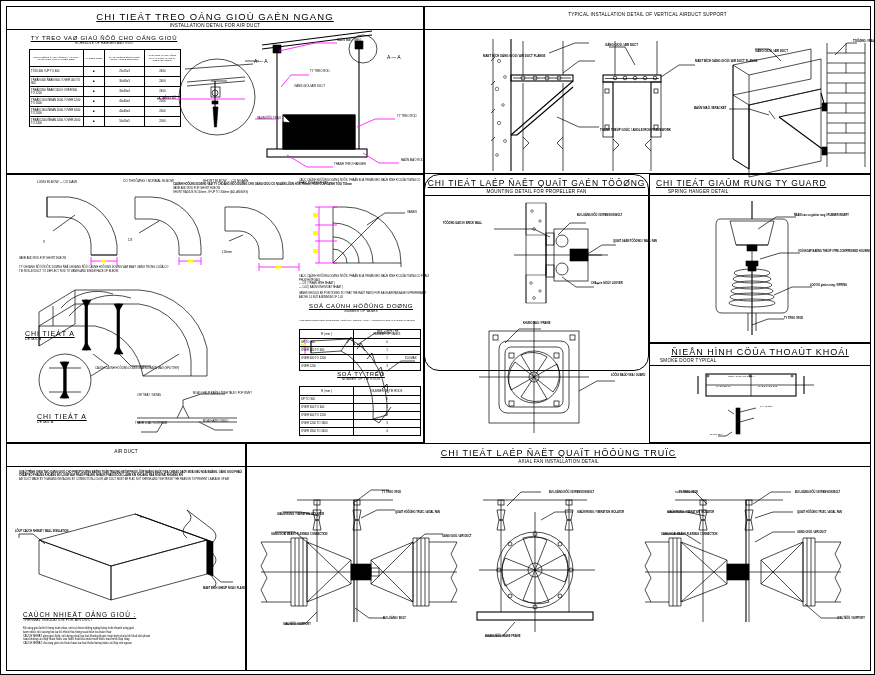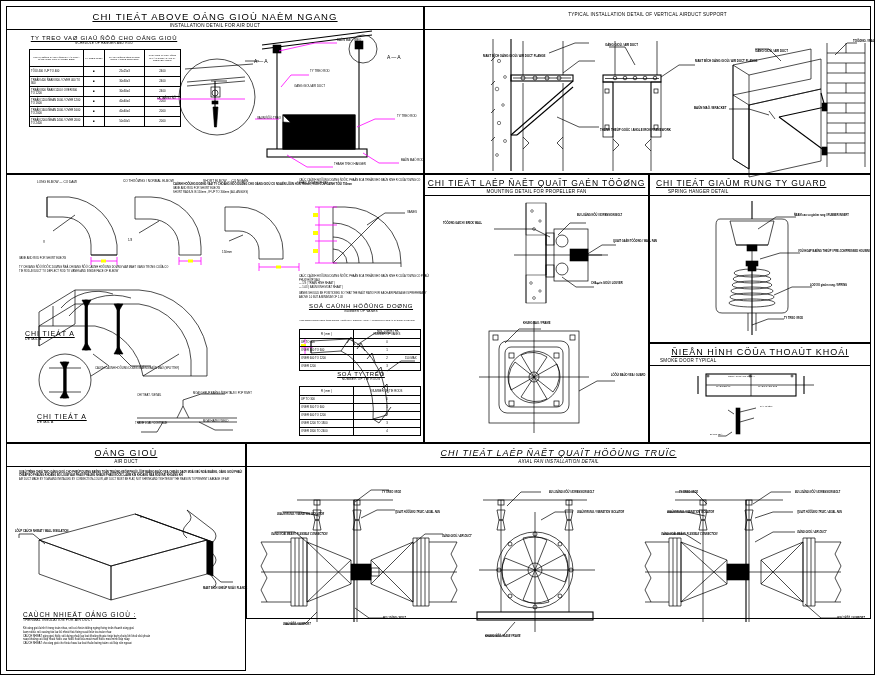--- a/index.html
+++ b/index.html
@@ -30,21 +30,21 @@
   .sty{fill:#ffff00;stroke:none;}
   .hatch{fill:none;stroke:#000;stroke-width:.5;}
 </style>
 </head>
 <body>
 
 <div id="sheet">
 
   <div class="panel" style="left:5px;top:5px;width:418px;height:168px;">
     <div class="ttl" style="top:4px;">
-      <div class="vn">CHI TIEÁT ABOVE OÁNG GIOÙ NAÈM NGANG</div>
+      <div class="vn">CHI TIEÁT TREO OÁNG GIOÙ GAÉN NGANG</div>
       <div class="en">INSTALLATION DETAIL FOR AIR DUCT</div>
     </div>
     <div class="hdbar" style="top:22px;"></div>
 
     <div class="tcap" style="left:22px;top:28px;width:150px;">
       <div class="vn">TY TREO VAØ GIAÙ ÑÔÕ CHO OÁNG GIOÙ</div>
       <div class="en">SCHEDULE OF HANGER AND ROD</div>
     </div>
     <table class="dt" style="left:22px;top:42px;width:152px;">
       <tbody>
@@ -510,21 +510,21 @@
         <td>3</td>
       </tr>
       <tr>
         <td style="height:7px;text-align:left;">OVER 1800 TO 2400</td>
         <td>4</td>
       </tr>
     </tbody>
       </table>
   </div>
 
-  <div class="panel" style="left:423px;top:173px;width:225px;height:269px;">
+  <div class="panel" style="left:423px;top:173px;width:225px;height:197px;border-radius:15px;">
     <div class="ttl" style="top:3px;">
       <div class="vn" style="font-size:8.5px;letter-spacing:.9px;">CHI TIEÁT LAÉP ÑAËT QUAÏT GAÉN TÖÔØNG</div>
       <div class="en">MOUNTING DETAIL FOR PROPELLER FAN</div>
     </div>
     <div class="hdbar" style="top:20px;"></div>
 
     <svg width="215" height="110" style="left:5px;top:24px;">
 
       <line class="st" x1="96" y1="4" x2="96" y2="104"></line>
       <line class="st" x1="116" y1="4" x2="116" y2="104"></line>
@@ -684,21 +684,20 @@
     <div class="lbl" style="left:110px;top:62px;font-size:2.5px;">
       <span>TAY NAÉM</span>
     </div>
     <div class="lbl" style="left:60px;top:90px;font-size:2.5px;">
       <span>BAÛN LEÀ</span>
     </div>
   </div>
 
   <div class="panel" style="left:5px;top:442px;width:240px;height:228px;">
     <div class="ttl" style="top:4px;">
-      <div class="vn" style="font-size:9px;letter-spacing:1.2px;">OÁNG GIOÙ</div>
       <div class="en">AIR DUCT</div>
     </div>
     <div class="hdbar" style="top:22px;"></div>
 
     <div class="para" style="left:12px;top:27px;width:226px;font-size:2.55px;line-height:1.35;">
       <div style="font-weight:700;">QUAÙ TRÌNH CHEÁ TAÏO OÁNG GIOÙ CHO PHEÙP DUØNG BAÈNG TOÂN TRAÙNG KEÕM PHUÛ LÔÙP BAÈNG BAÛO VEÄ CHIEÀU DAØY MOÁI VAÙ NOÁI BAÈNG, OÁNG GIOÙ PHAÛI CHEÁP BÒ PHAÚNG KHOÂNG BÒ LOÛM VAØ PHAÛI PHAÚNG NHAÜN PHAÛI ÑÖÔÏC LAØM KÍN KHOÂNG ÑEÅ ROØ RÆ KHOÂNG KHÍ</div>
       <div>AIR DUCT MADE BY TOÂN AND INSTALLED BY CONNECTION-COLOR, AIR DUCT MUST BE FLAT, NOT SHRINK AND TIGHTEN BY THE REASON TO PREVENT LEAKAGE OF AIR</div>
     </div>
 
     <svg width="220" height="110" style="left:10px;top:56px;">
@@ -732,21 +731,21 @@
     </div>
     <div class="para" style="left:16px;top:183px;width:220px;font-size:2.55px;line-height:1.5;">
       <div>Khi oáng gioù laïnh ñi trong traàn nhaø, seõ coù hieän töôïng ngöng ñoïng treân thaønh oáng gioù</div>
       <div>laøm nöôùc roû xuoáng töø laø ôû nhieät ñoä ñoïng suaát leân toå traàn nhaø</div>
       <div>CAÙCH NHIEÄT oáng gioù ñöôïc söû duïng phaûi laø loaïi khoâng thuoäc tieáp baén chaùy khi khoâ vôùi phaàn</div>
       <div>naøo khoâng coù lôùp nhaát ñöôïc vaø ñöôïc ñoát löûa moät maët ñöôïc moät mình lôùp naøy</div>
       <div>CAÙCH NHIEÄT cho oáng gioù cho ñieàu hoøa laø loaïi thaân baèng taám coù lôùp sôn ngoaøi</div>
     </div>
   </div>
 
-  <div class="panel" style="left:245px;top:442px;width:625px;height:176px;font-style:italic;">
+  <div class="panel" style="left:245px;top:442px;width:625px;height:228px;">
     <div class="ttl" style="top:4px;">
       <div class="vn" style="font-size:9px;letter-spacing:1px;">CHI TIEÁT LAÉP ÑAËT QUAÏT HÖÔÙNG TRUÏC</div>
       <div class="en">AXIAL FAN INSTALLATION DETAIL</div>
     </div>
     <div class="hdbar" style="top:22px;"></div>
 
     <svg width="200" height="175" style="left:14px;top:28px;">
 
       <line class="st" x1="36" y1="28" x2="132" y2="28"></line>
 

